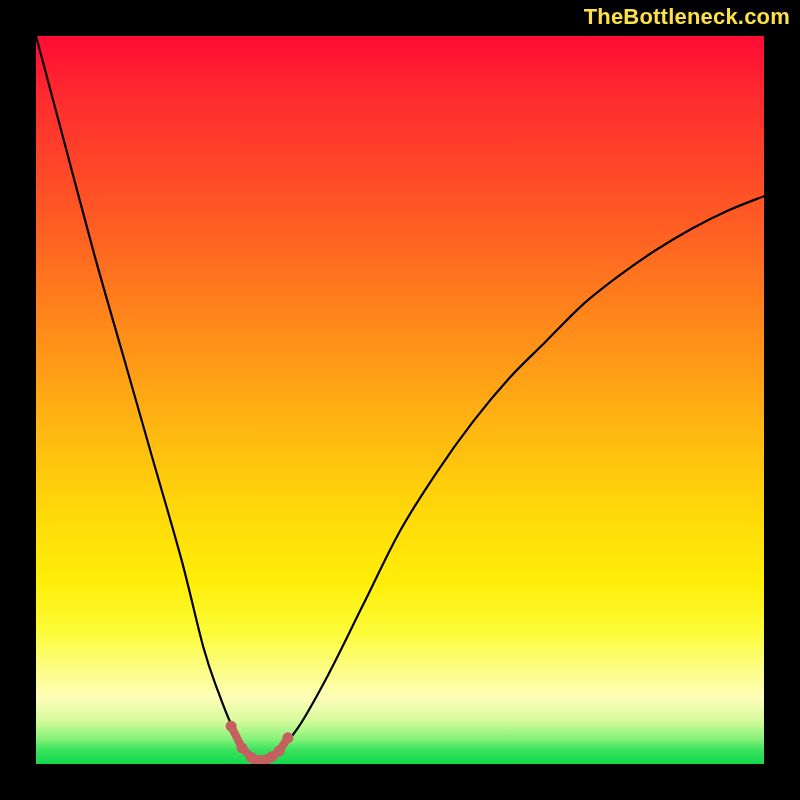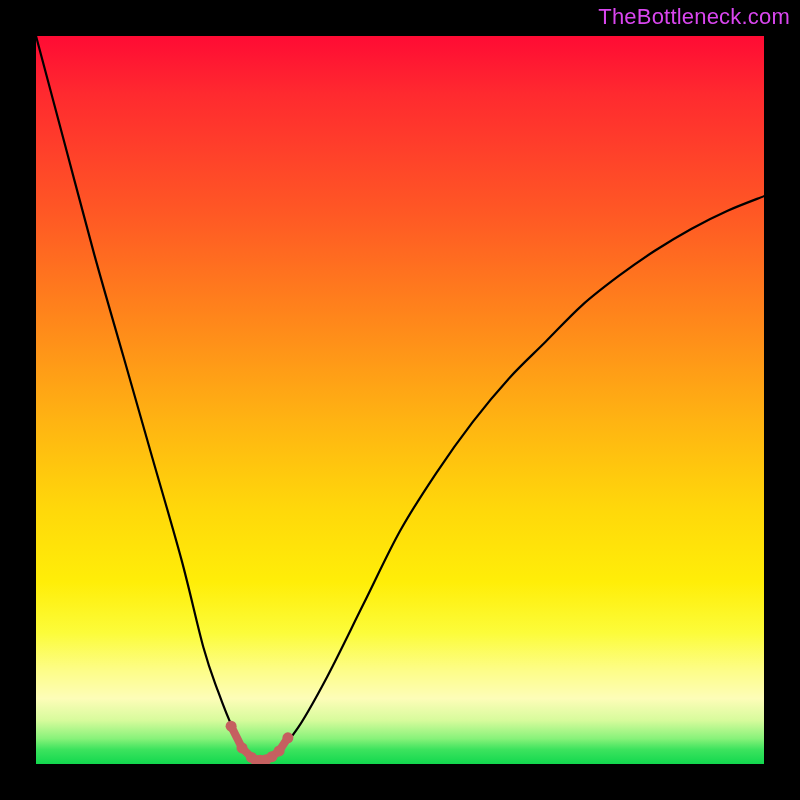--- a/index.html
+++ b/index.html
@@ -14,23 +14,23 @@
   .container {
     position: relative;
     width: 800px;
     height: 800px;
     background: #000;
   }
   .watermark {
     position: absolute;
     top: 4px;
     right: 10px;
-    color: #d946ef;
+    color: #fde047;
     font-size: 22px;
-    font-weight: 400;
+    font-weight: 700;
     letter-spacing: 0.2px;
     z-index: 10;
   }
   .plot-area {
     position: absolute;
     left: 36px;
     top: 36px;
     width: 728px;
     height: 728px;
     overflow: hidden;

